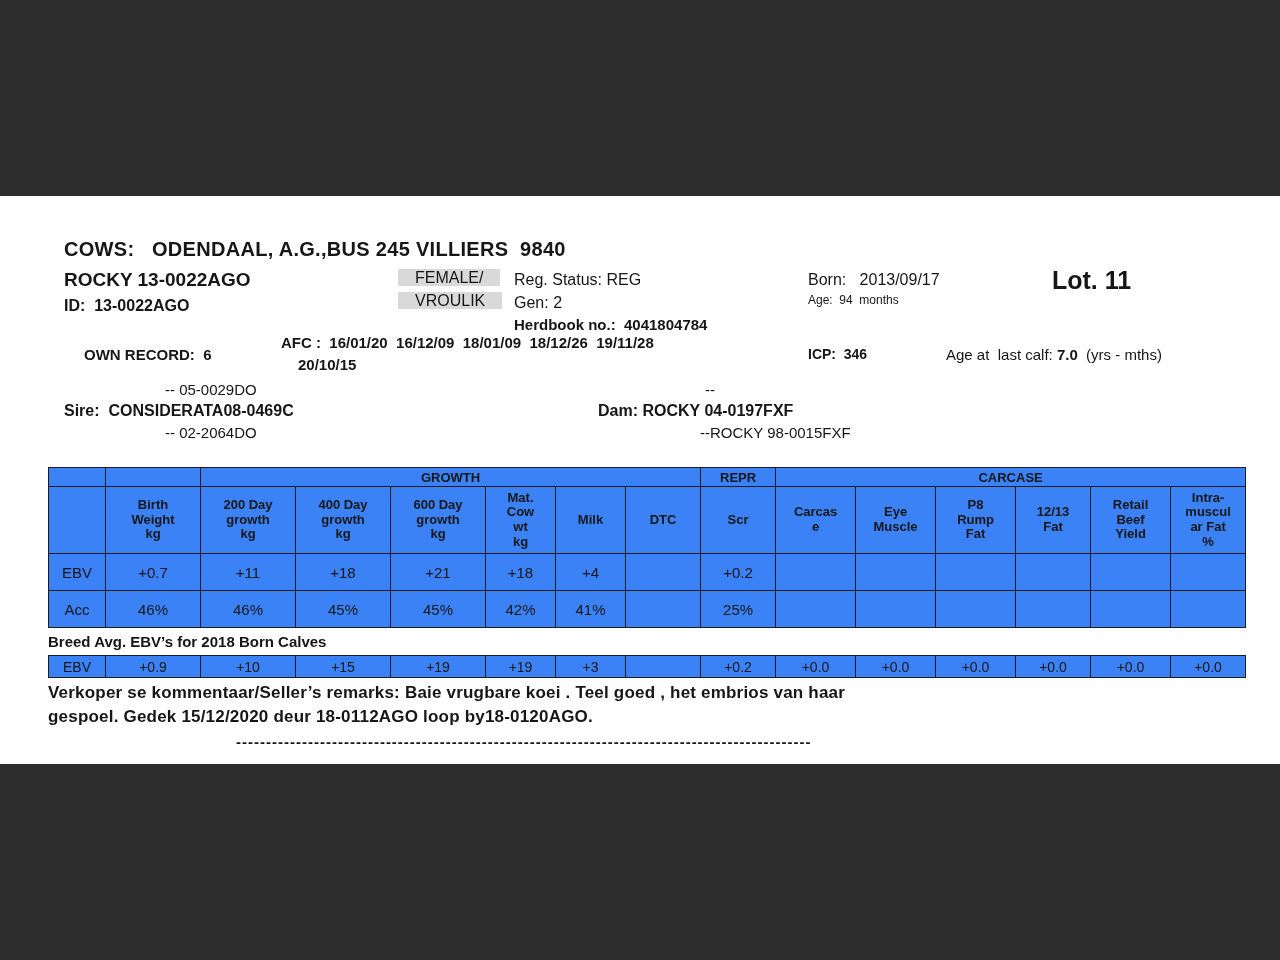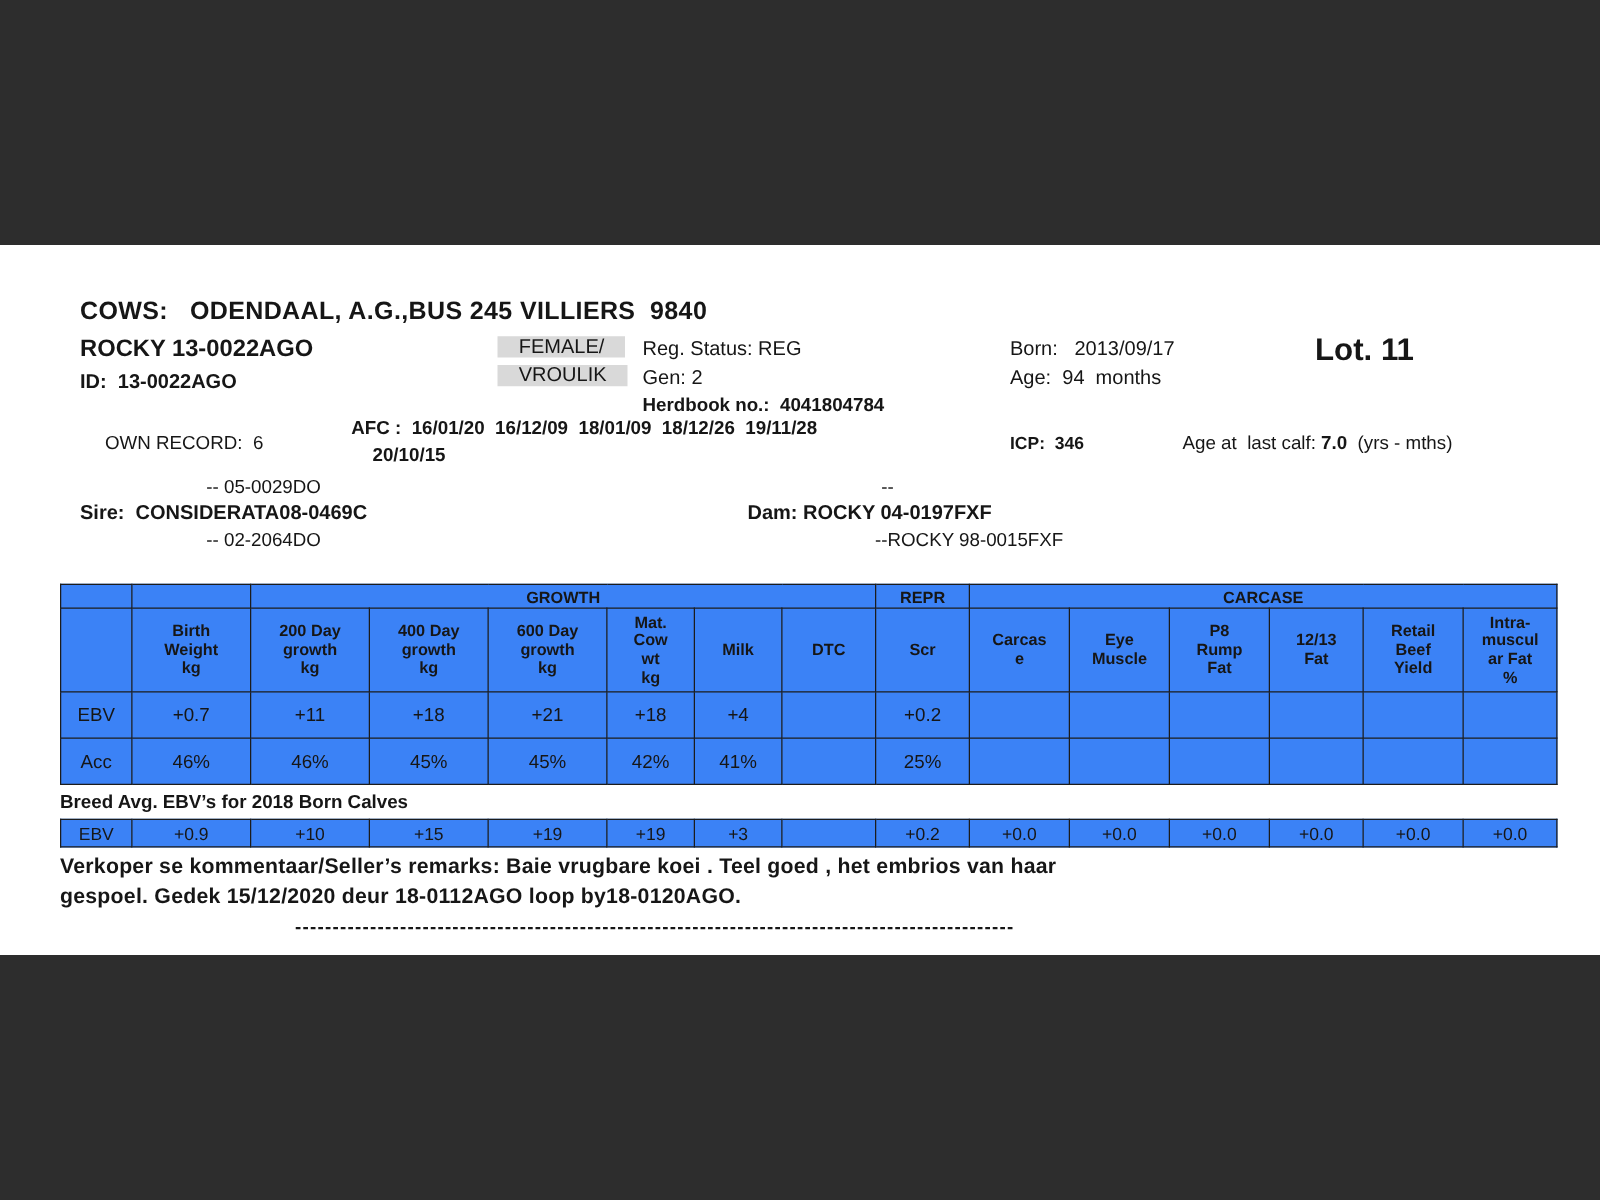--- a/index.html
+++ b/index.html
@@ -20,23 +20,23 @@
 
   .doc-title   { left: 64px;  top: 42px;  font-size: 20px; font-weight: bold; letter-spacing: .3px; }
   .animal-name { left: 64px;  top: 73px;  font-size: 19px; font-weight: bold; }
   .sex1        { left: 398px; top: 73px;  font-size: 16px; }
   .regstatus   { left: 514px; top: 75px;  font-size: 16px; }
   .born        { left: 808px; top: 75px;  font-size: 16px; }
   .lot         { left: 1052px; top: 70px; font-size: 25px; font-weight: bold; }
   .idline      { left: 64px;  top: 101px; font-size: 16px; font-weight: bold; }
   .sex2        { left: 398px; top: 96px;  font-size: 16px; }
   .gen         { left: 514px; top: 98px;  font-size: 16px; }
-  .ageline     { left: 808px; top: 98px;  font-size: 16px; }
+  .ageline     { left: 808px; top: 98px;  font-size: 12px; }
   .herdbook    { left: 514px; top: 120px; font-size: 15px; font-weight: bold; }
-  .ownrecord   { left: 84px;  top: 150px; font-size: 15px; font-weight: normal; }
+  .ownrecord   { left: 84px;  top: 150px; font-size: 15px; font-weight: bold; }
   .afc1        { left: 281px; top: 138px; font-size: 15px; font-weight: bold; }
   .afc2        { left: 298px; top: 160px; font-size: 15px; font-weight: bold; }
   .icp         { left: 808px; top: 150px; font-size: 14px; font-weight: bold; }
   .agecalf     { left: 946px; top: 150px; font-size: 15px; }
   .sire-top    { left: 165px; top: 185px; font-size: 15px; }
   .sire        { left: 64px;  top: 206px; font-size: 16px; font-weight: bold; }
   .dam-top     { left: 705px; top: 185px; font-size: 15px; }
   .dam         { left: 598px; top: 206px; font-size: 16px; font-weight: bold; }
   .sire-bot    { left: 165px; top: 228px; font-size: 15px; }
   .dam-bot     { left: 700px; top: 228px; font-size: 15px; }

